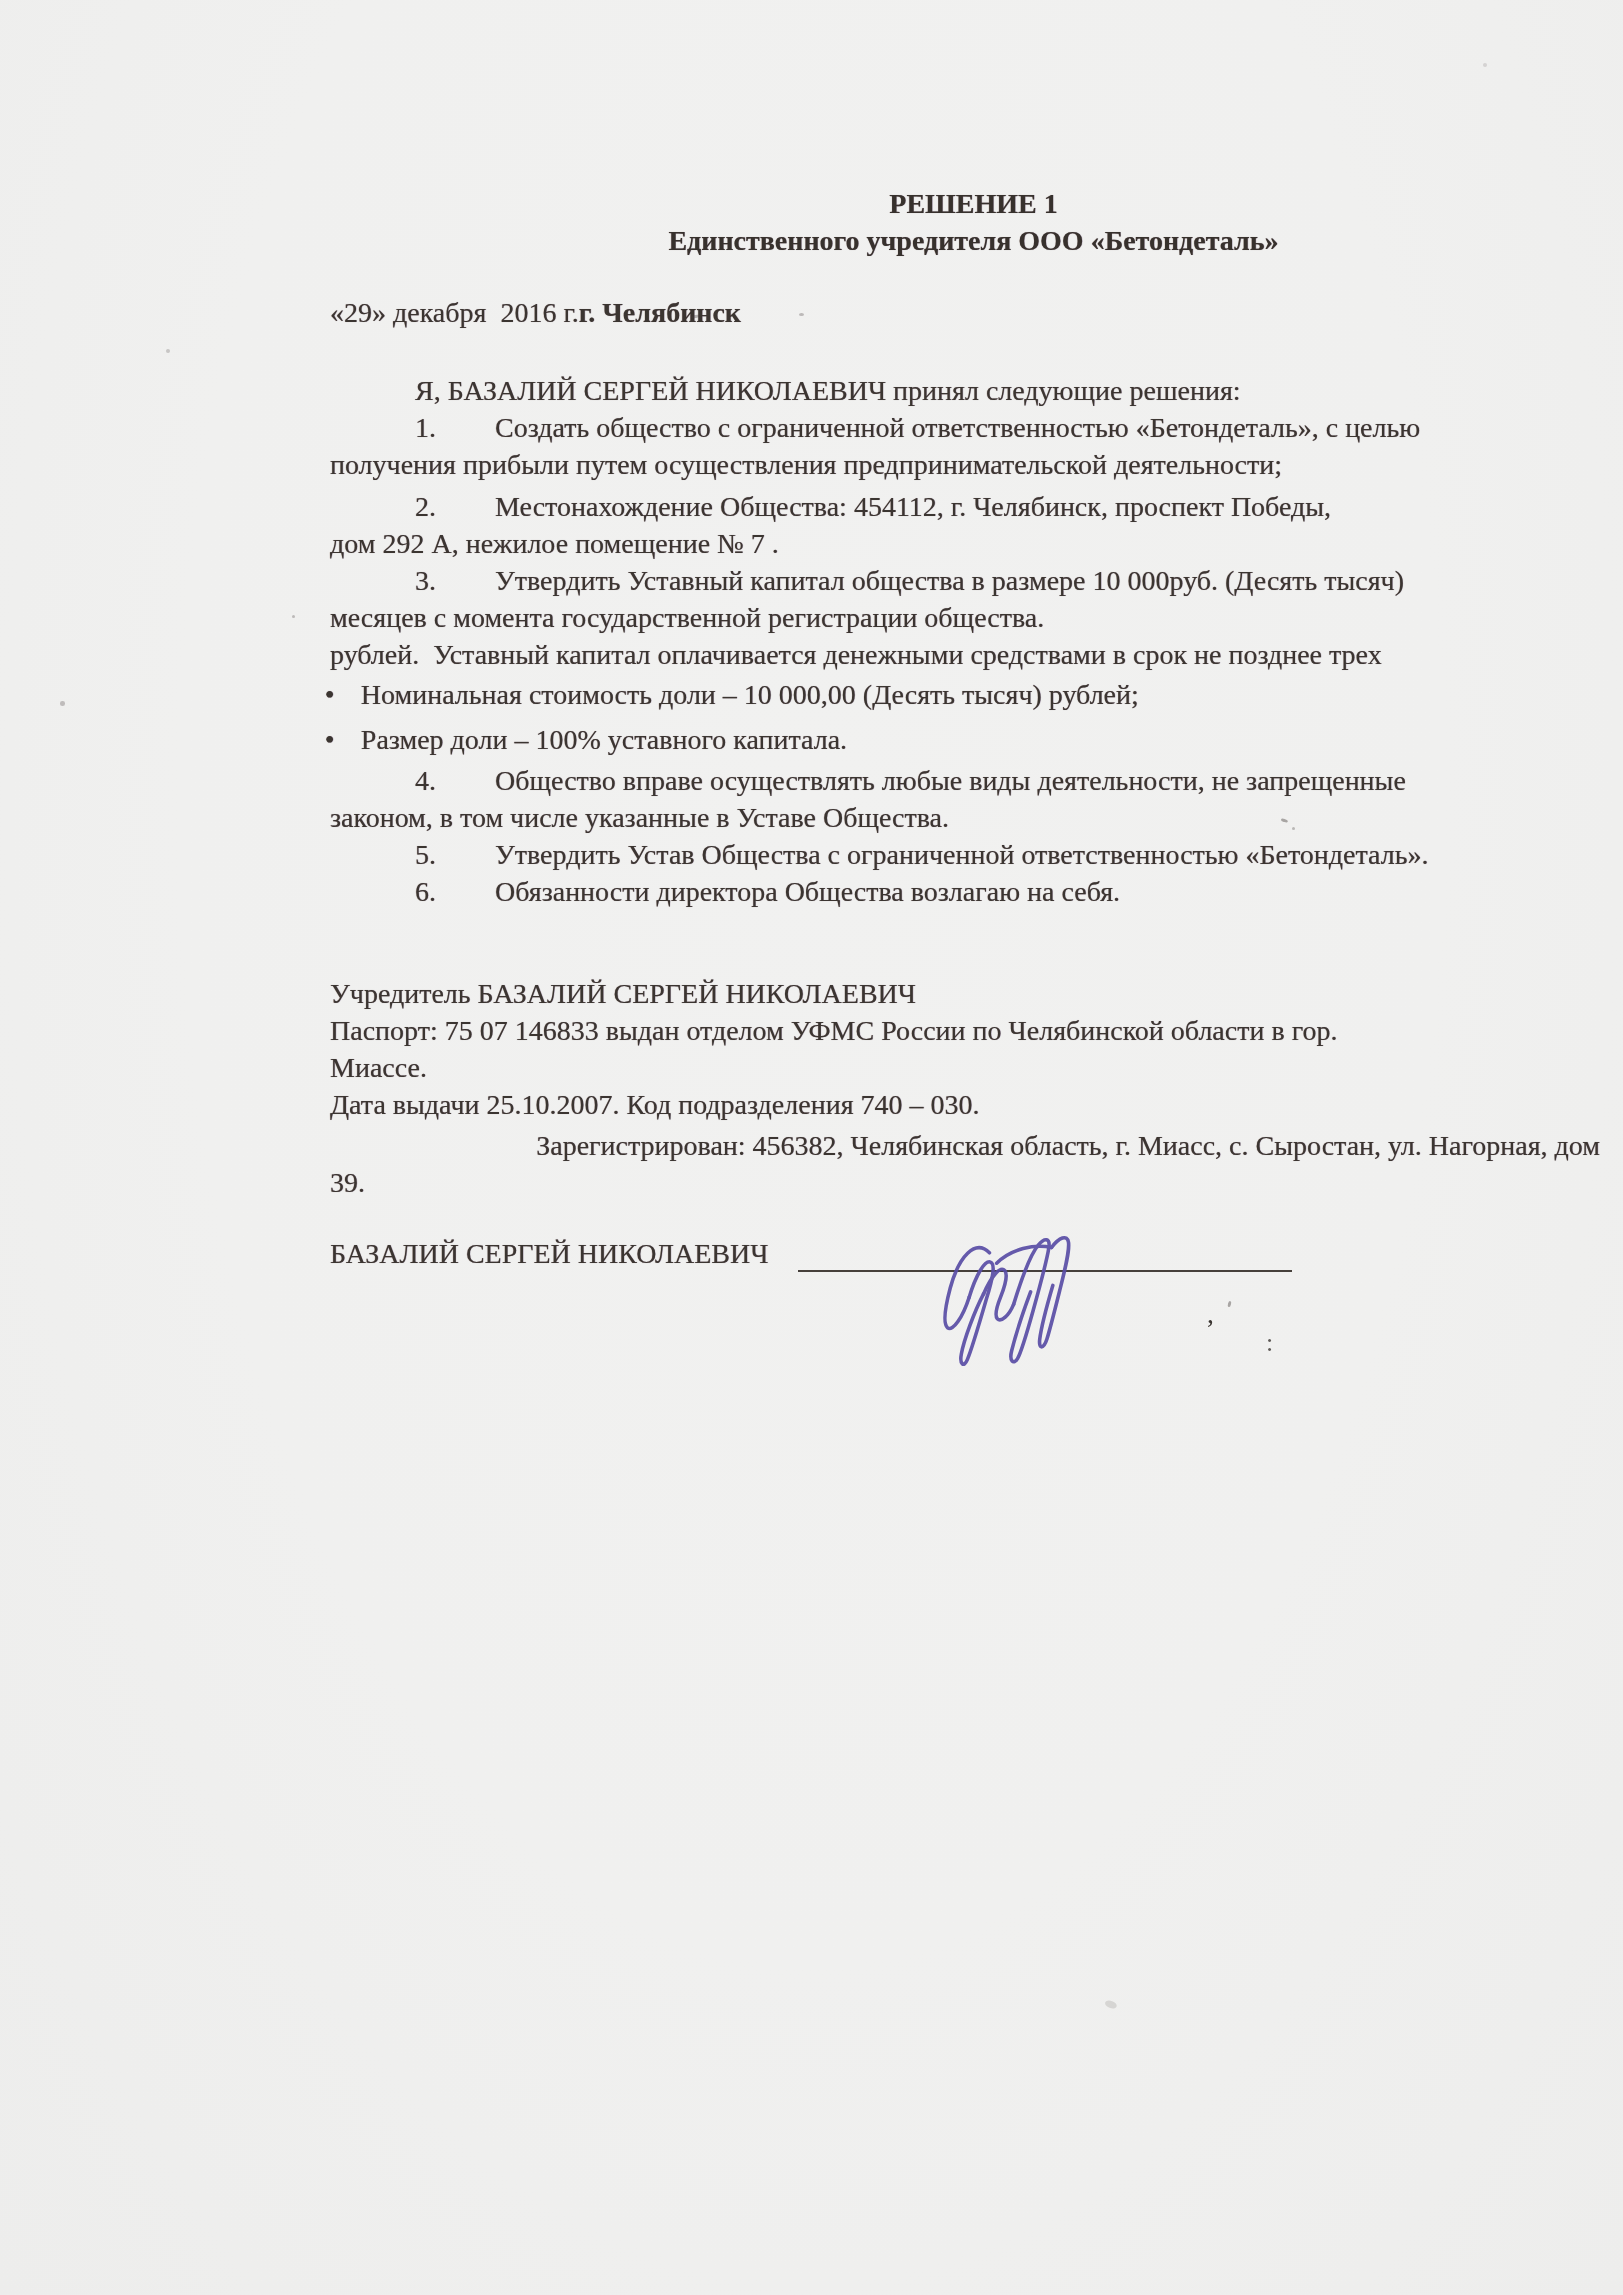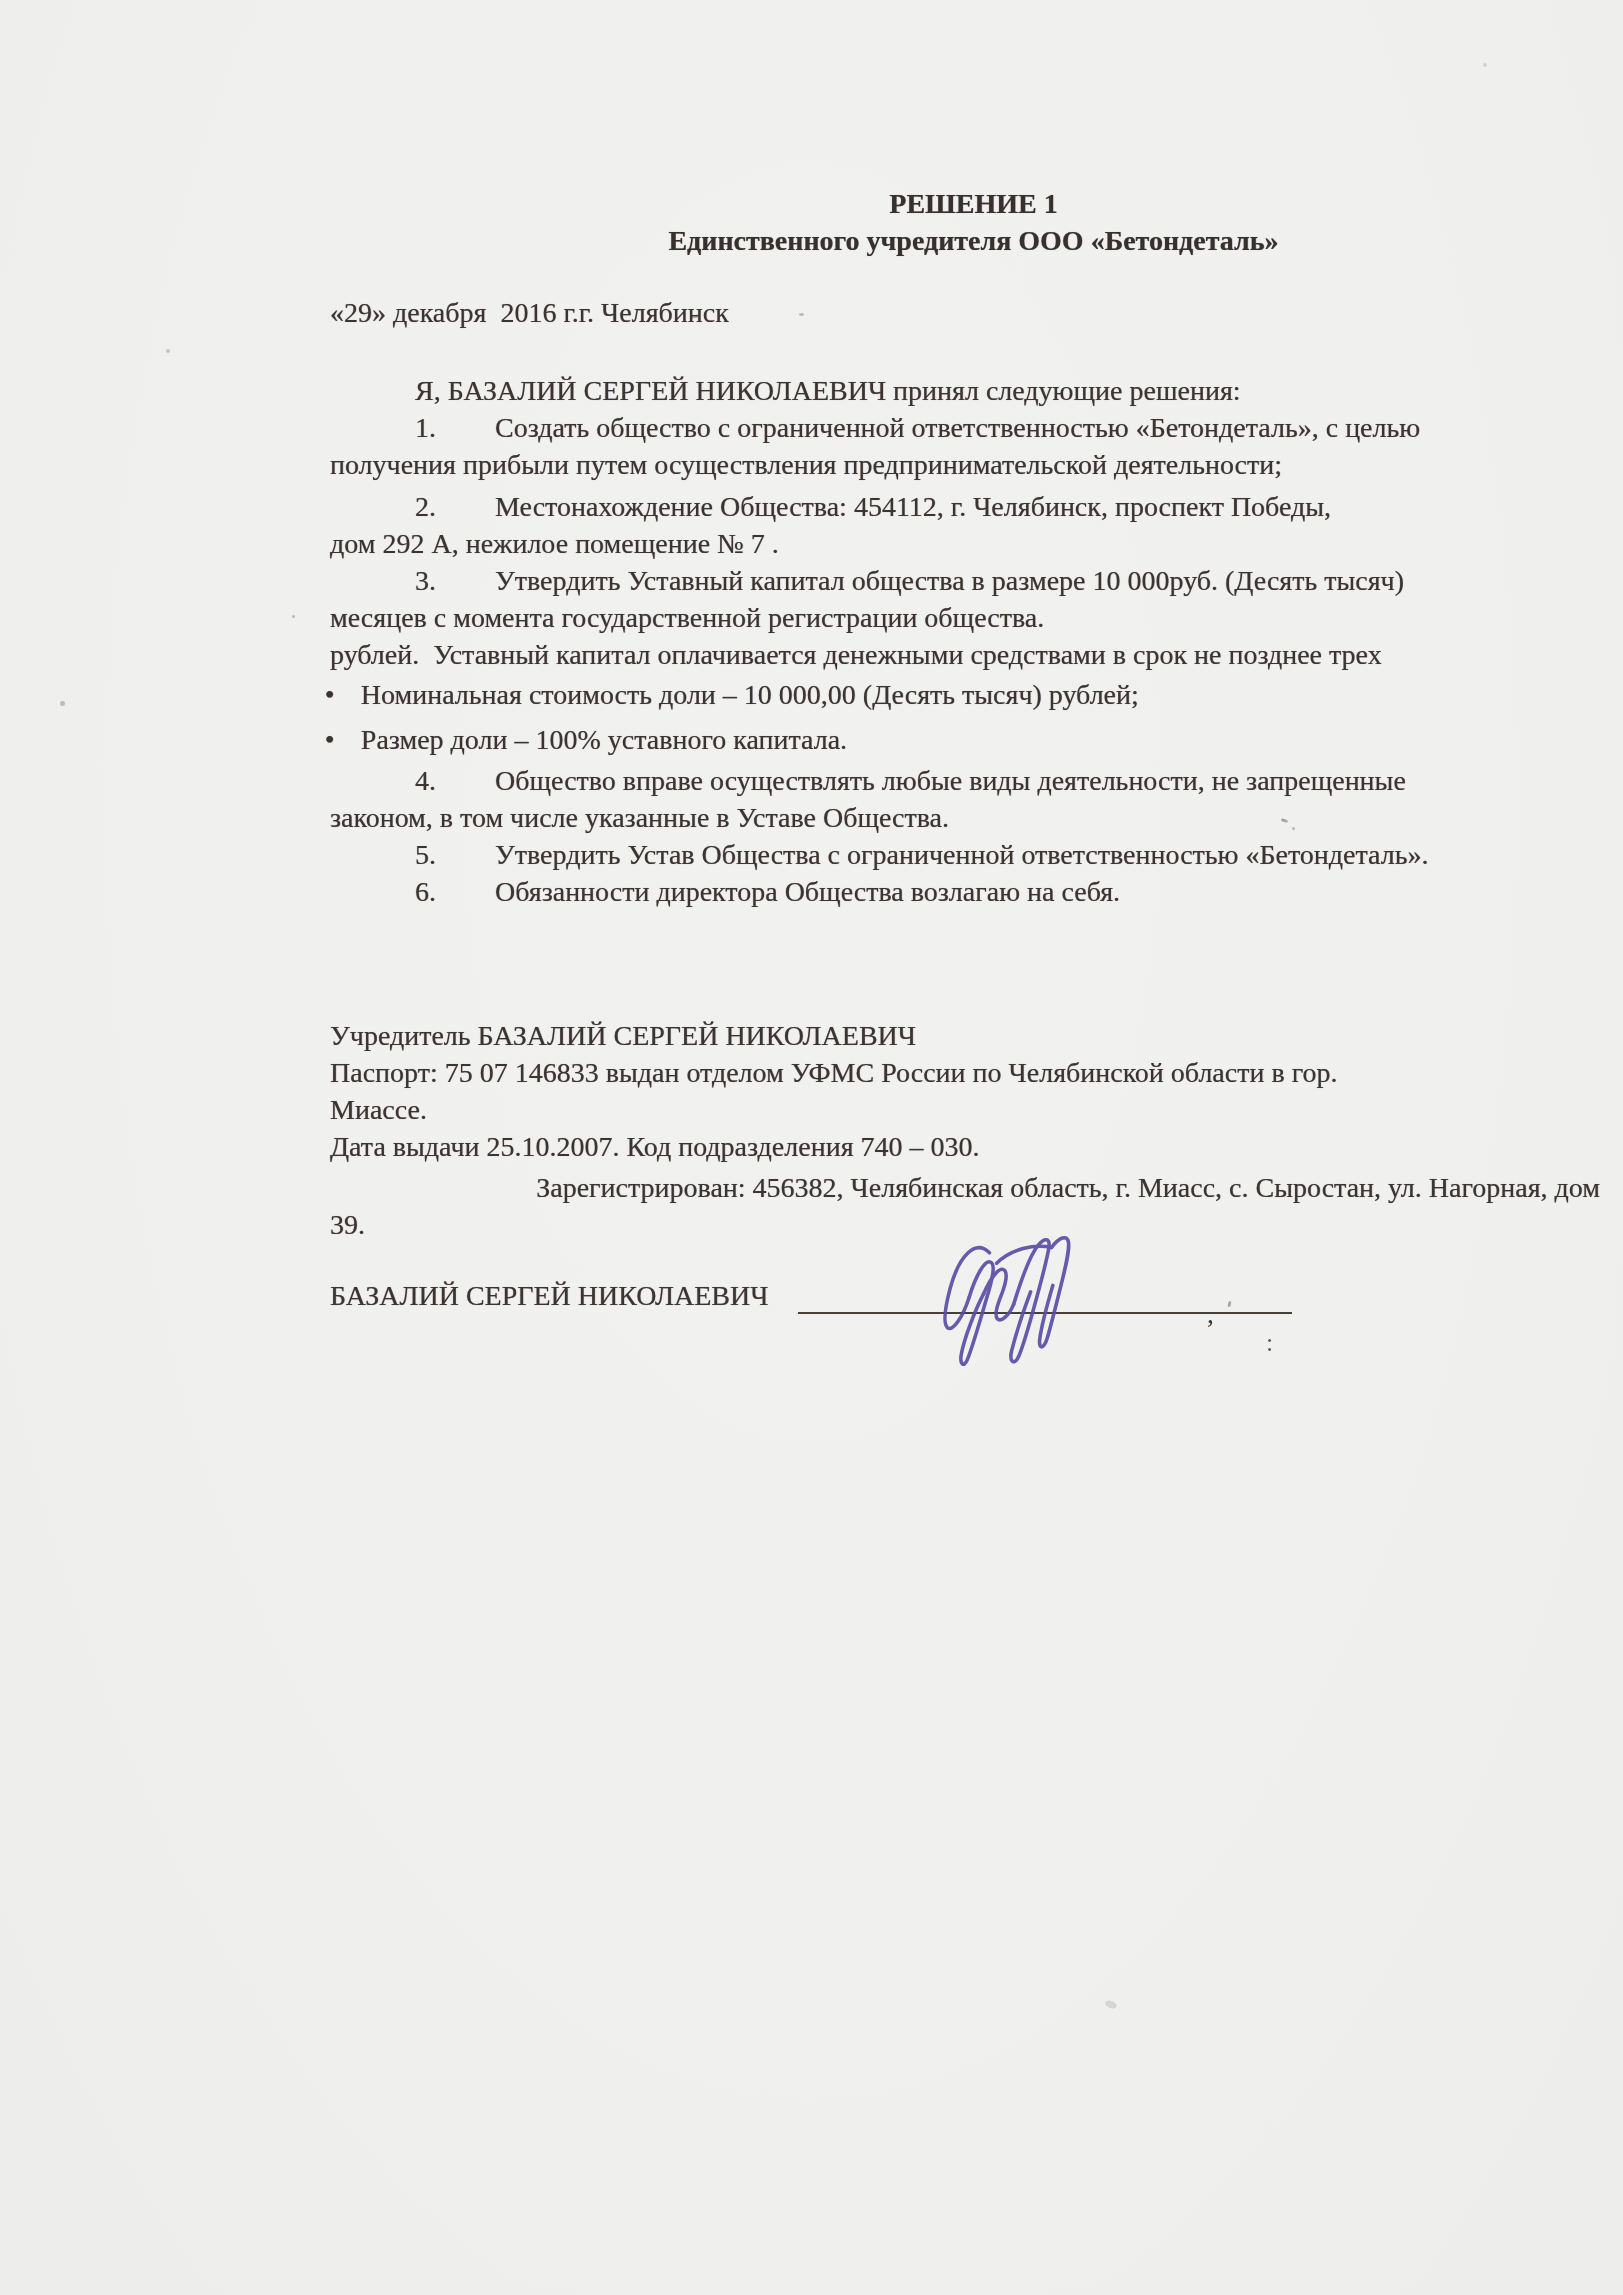--- a/index.html
+++ b/index.html
@@ -20,23 +20,23 @@
     text-shadow:0.4px 0.4px 0.5px rgba(90,55,120,0.28), -0.4px -0.3px 0.4px rgba(140,85,55,0.22), 0 0 1px rgba(40,30,30,0.25);
   }
   .titles{margin-left:17px;text-align:center;font-weight:bold;color:#37312d;}
   .line{white-space:nowrap;}
   .indent{text-indent:85px;}
   .num-line{text-indent:85px;}
   .num{display:inline-block;width:80px;text-indent:0;}
   .bullet-line{text-indent:-5.2px;}
   .bullet{display:inline-block;width:36px;text-indent:0;}
   .daterow{display:flex;justify-content:flex-start;margin-top:35px;}
-  .daterow .city{}
+  .daterow .city{font-weight:bold;}
   .intro{margin-top:41px;}
-  .founder{margin-top:107px;}
+  .founder{margin-top:65px;}
   .sigrow{display:flex;margin-top:34px;}
   .sigline{width:494px;height:35px;margin-left:29.4px;border-bottom:2px solid #46403b;}
   .svg-sig{position:absolute;left:913px;top:1229px;pointer-events:none;}
   .artifact{position:absolute;color:#3a3531;text-shadow:none;}
   .speck{position:absolute;border-radius:50%;}
 </style>
 </head>
 <body>
 
 <div class="page">

